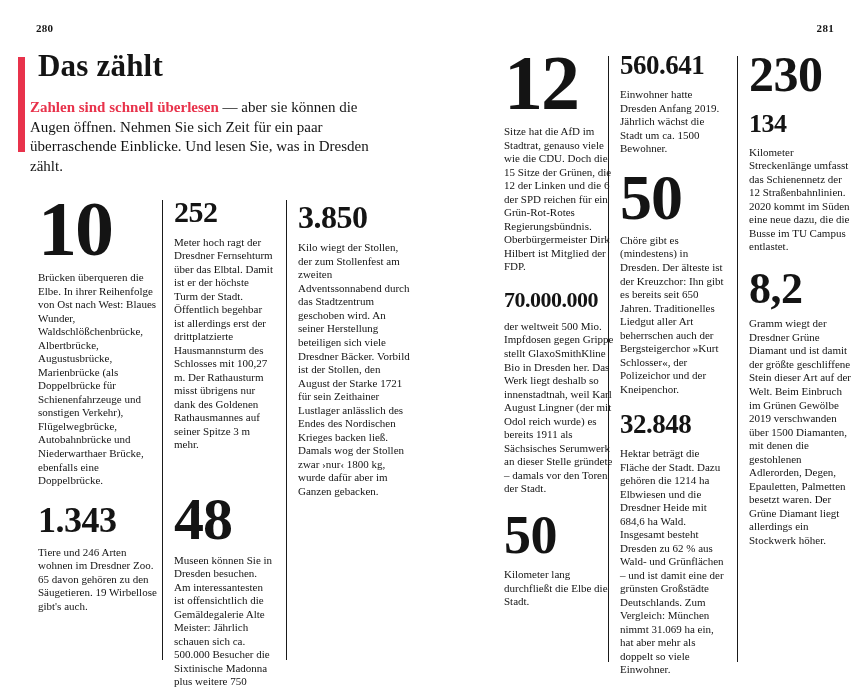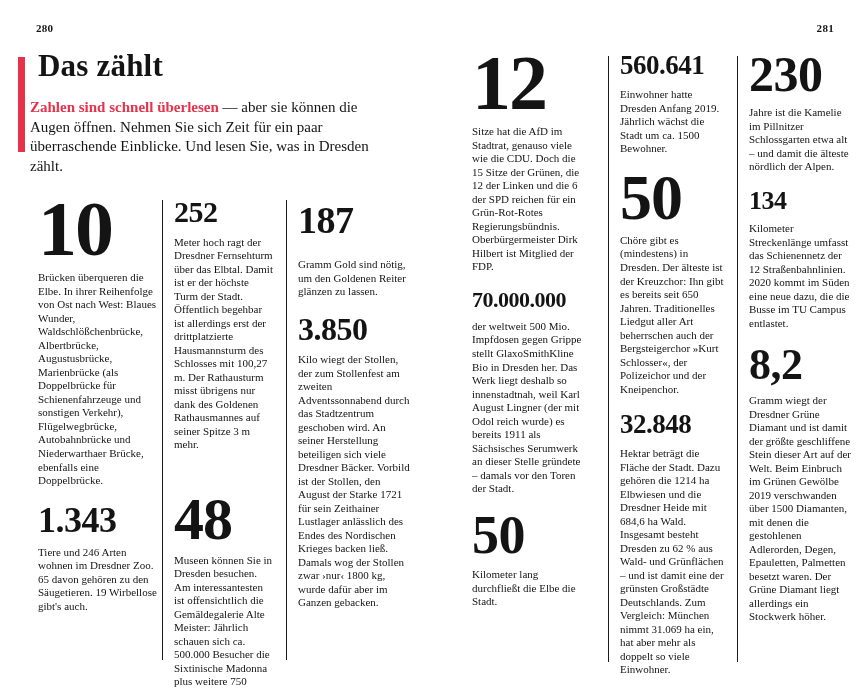--- a/index.html
+++ b/index.html
@@ -28,21 +28,21 @@
   .intro .accent{color:#e8324b;font-weight:700;}
   .vrule{position:absolute;width:1px;background:#1a1a1a;}
   .vr1{left:162px;top:200px;height:460px;}
   .vr2{left:286px;top:200px;height:460px;}
   .vr3{left:608px;top:56px;height:606px;}
   .vr4{left:737px;top:56px;height:606px;}
   .col{position:absolute;}
   #col1{left:38px;top:196px;width:120px;}
   #col2{left:174px;top:198px;width:101px;}
   #col3{left:298px;top:202px;width:112px;}
-  #col4{left:472px;top:50px;width:112px;}
+  #col4{left:504px;top:50px;width:112px;}
   #col5{left:620px;top:52px;width:106px;}
   #col6{left:749px;top:52px;width:105px;}
   .stat + .stat{margin-top:15px;}
   .num{
     margin:0 0 9px 0;font-weight:700;letter-spacing:-.5px;
     font-family:"Liberation Serif", serif;
   }
   .n78{font-size:78px;line-height:.85;letter-spacing:-2px;}
   .n64{font-size:64px;line-height:.85;letter-spacing:-1px;}
   .n60{font-size:60px;line-height:.85;letter-spacing:-1px;margin-top:42px;}
@@ -97,24 +97,20 @@
       <p class="body">Meter hoch ragt der Dresdner Fernsehturm über das Elbtal. Damit ist er der höchste Turm der Stadt. Öffentlich begehbar ist allerdings erst der drittplatzierte Hausmannsturm des Schlosses mit 100,27 m. Der Rathausturm misst übrigens nur dank des Goldenen Rathausmannes auf seiner Spitze 3 m mehr.</p>
     </div>
     <div class="stat">
       <div class="num n60">48</div>
       <p class="body">Museen können Sie in Dresden besuchen. Am interessantesten ist offensichtlich die Gemäldegalerie Alte Meister: Jährlich schauen sich ca. 500.000 Besucher die Sixtinische Madonna plus weitere 750 Gemälde an.</p>
     </div>
   </div>
 
   <div class="col" id="col3">
     <div class="stat">
-      <div class="num n38 mb-lg">187</div>
-      <p class="body">Gramm Gold sind nötig, um den Goldenen Reiter glänzen zu lassen.</p>
-    </div>
-    <div class="stat">
       <div class="num n32">3.850</div>
       <p class="body">Kilo wiegt der Stollen, der zum Stollenfest am zweiten Adventssonnabend durch das Stadtzentrum geschoben wird. An seiner Herstellung beteiligen sich viele Dresdner Bäcker. Vorbild ist der Stollen, den August der Starke 1721 für sein Zeithainer Lustlager anlässlich des Endes des Nordischen Krieges backen ließ. Damals wog der Stollen zwar ›nur‹ 1800 kg, wurde dafür aber im Ganzen gebacken.</p>
     </div>
   </div>
 
   <div class="col" id="col4">
     <div class="stat">
       <div class="num n78">12</div>
       <p class="body">Sitze hat die AfD im Stadtrat, genauso viele wie die CDU. Doch die 15 Sitze der Grünen, die 12 der Linken und die 6 der SPD reichen für ein Grün-Rot-Rotes Regierungsbündnis. Oberbürgermeister Dirk Hilbert ist Mitglied der FDP.</p>
     </div>
@@ -139,21 +135,20 @@
     </div>
     <div class="stat">
       <div class="num n27">32.848</div>
       <p class="body">Hektar beträgt die Fläche der Stadt. Dazu gehören die 1214 ha Elbwiesen und die Dresdner Heide mit 684,6 ha Wald. Insgesamt besteht Dresden zu 62 % aus Wald- und Grünflächen – und ist damit eine der grünsten Großstädte Deutschlands. Zum Vergleich: München nimmt 31.069 ha ein, hat aber mehr als doppelt so viele Einwohner.</p>
     </div>
   </div>
 
   <div class="col" id="col6">
     <div class="stat">
       <div class="num n50">230</div>
-      <p class="body">Jahre ist die Kamelie im Pillnitzer Schlossgarten etwa alt – und damit die älteste nördlich der Alpen.</p>
     </div>
     <div class="stat">
       <div class="num n34">134</div>
       <p class="body">Kilometer Streckenlänge umfasst das Schienennetz der 12 Straßenbahnlinien. 2020 kommt im Süden eine neue dazu, die die Busse im TU Campus entlastet.</p>
     </div>
     <div class="stat">
       <div class="num n44">8,2</div>
       <p class="body">Gramm wiegt der Dresdner Grüne Diamant und ist damit der größte geschliffene Stein dieser Art auf der Welt. Beim Einbruch im Grünen Gewölbe 2019 verschwanden über 1500 Diamanten, mit denen die gestohlenen Adlerorden, Degen, Epauletten, Palmetten besetzt waren. Der Grüne Diamant liegt allerdings ein Stockwerk höher.</p>
     </div>
   </div>

